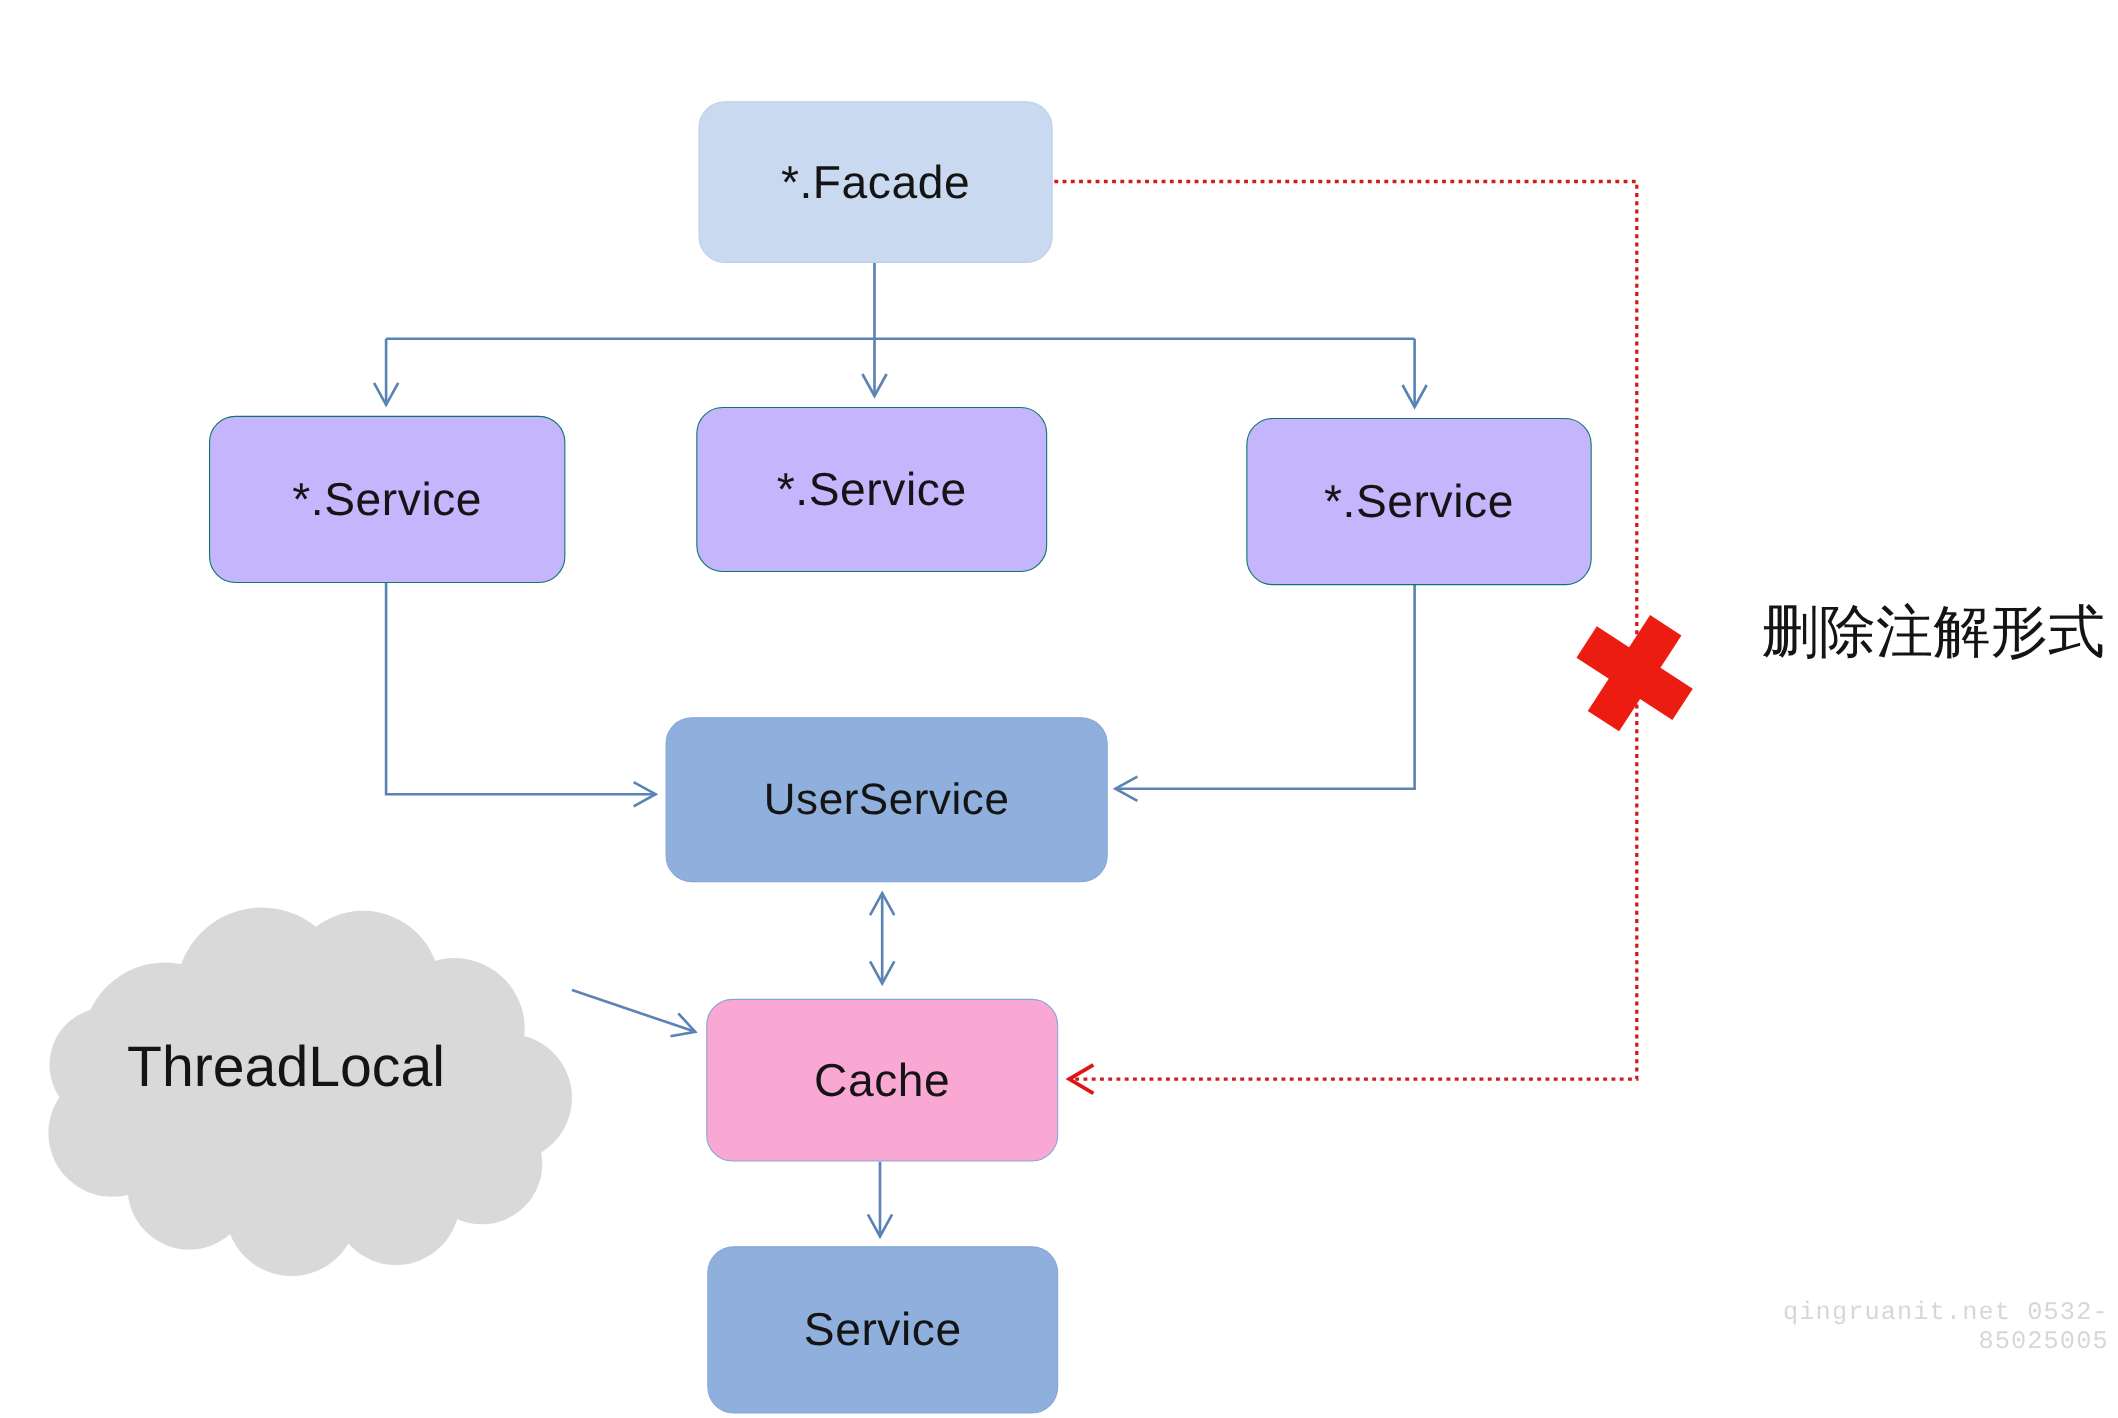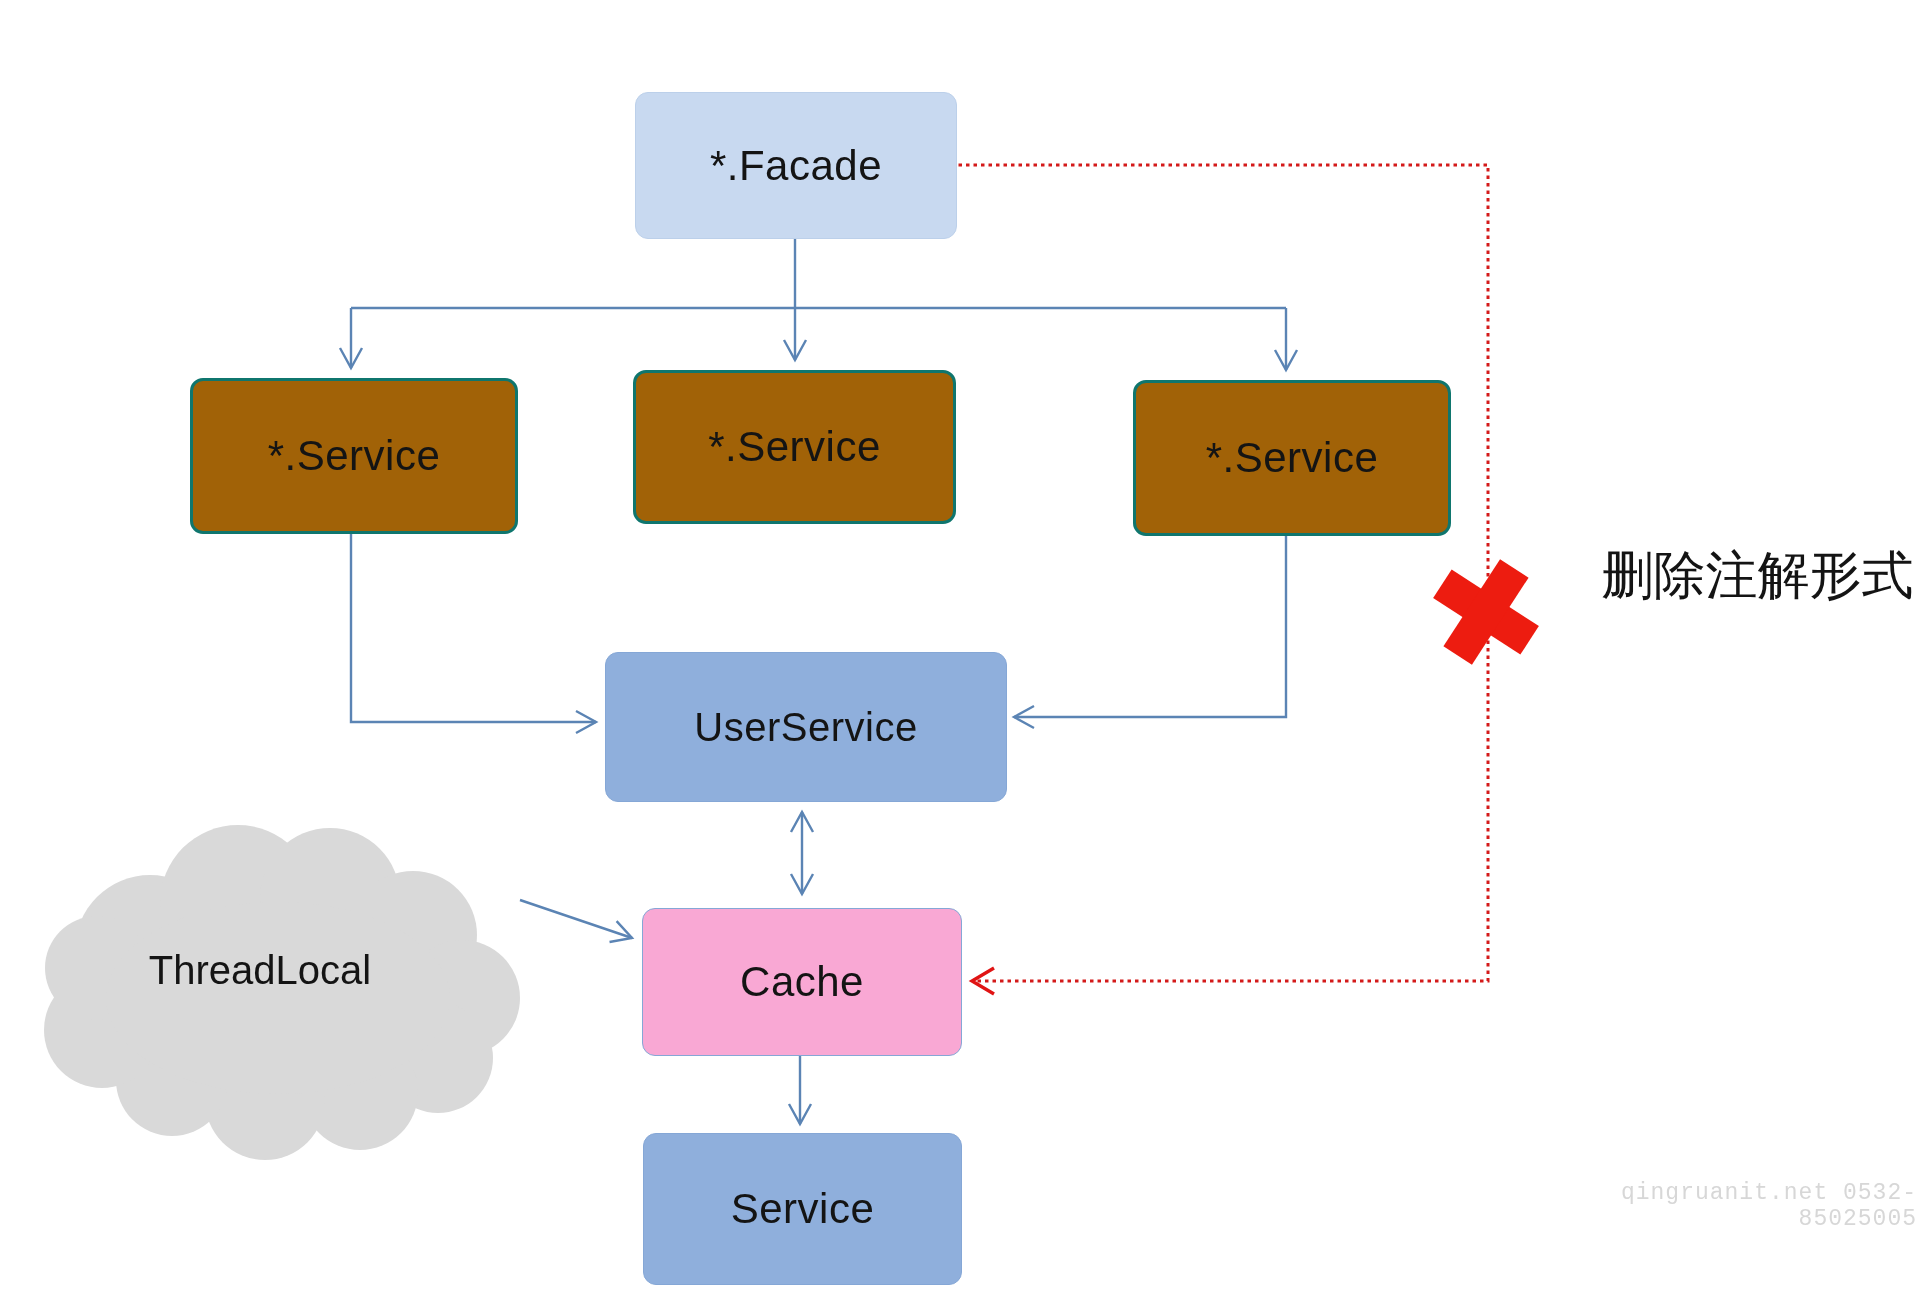--- a/index.html
+++ b/index.html
@@ -7,42 +7,42 @@
     position:relative;
     width:1925px;height:1289px;
     background:#ffffff;
     overflow:hidden;
     font-family:"Liberation Sans","DejaVu Sans",sans-serif;
   }
   .layer{position:absolute;left:0;top:0;width:1925px;height:1289px;}
   .node{
     position:absolute;
     display:flex;align-items:center;justify-content:center;
-    border-radius:13px;
+    border-radius:24px;
     color:#141414;
     font-size:42px;
     letter-spacing:0.5px;
   }
   .facade{
     left:635px;top:92px;width:320px;height:145px;
     background:#c8d9f0;border:1px solid #bcd0ea;
   }
   .service{
-    background:#a16207;border:3px solid #0f766e;
+    background:#c4b5fd;border:1px solid #0f766e;
   }
   .svc-left{left:190px;top:378px;width:322px;height:150px;}
   .svc-mid{left:633px;top:370px;width:317px;height:148px;}
   .svc-right{left:1133px;top:380px;width:312px;height:150px;}
   .userservice{left:605px;top:652px;width:400px;height:148px;background:#8fafdc;border:1px solid #85a7d6;font-size:40px;}
   .cache{left:642px;top:908px;width:318px;height:146px;background:#f9a8d4;border:1px solid #85a7d6;}
   .userdao{left:643px;top:1133px;width:317px;height:150px;background:#8fafdc;border:1px solid #85a7d6;}
   .cloud-label{
     position:absolute;left:60px;top:938px;width:400px;height:64px;
     display:flex;align-items:center;justify-content:center;
-    font-size:40px;color:#141414;
+    font-size:52px;color:#141414;
   }
   .annotation{
     position:absolute;left:1590px;top:540px;width:335px;
     font-family:"DejaVu Serif","Liberation Serif",serif;
     font-size:52px;line-height:70px;color:#141414;
     white-space:nowrap;
   }
   .annotation .line{display:block;text-align:center;}
   .watermark{
     position:absolute;right:8px;top:1180px;width:400px;

